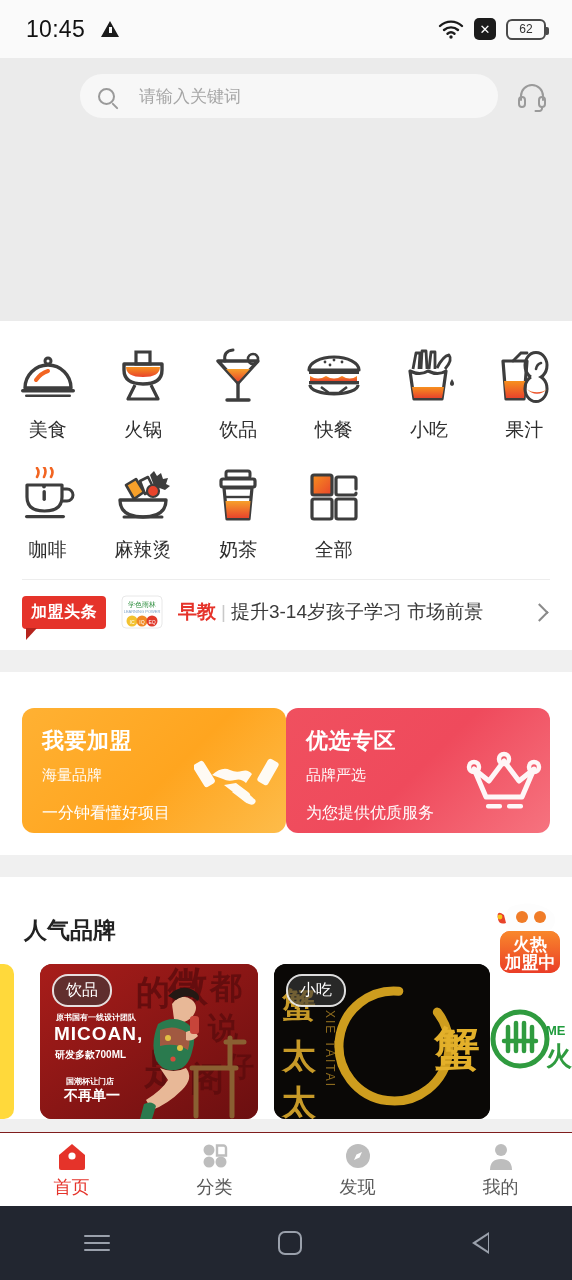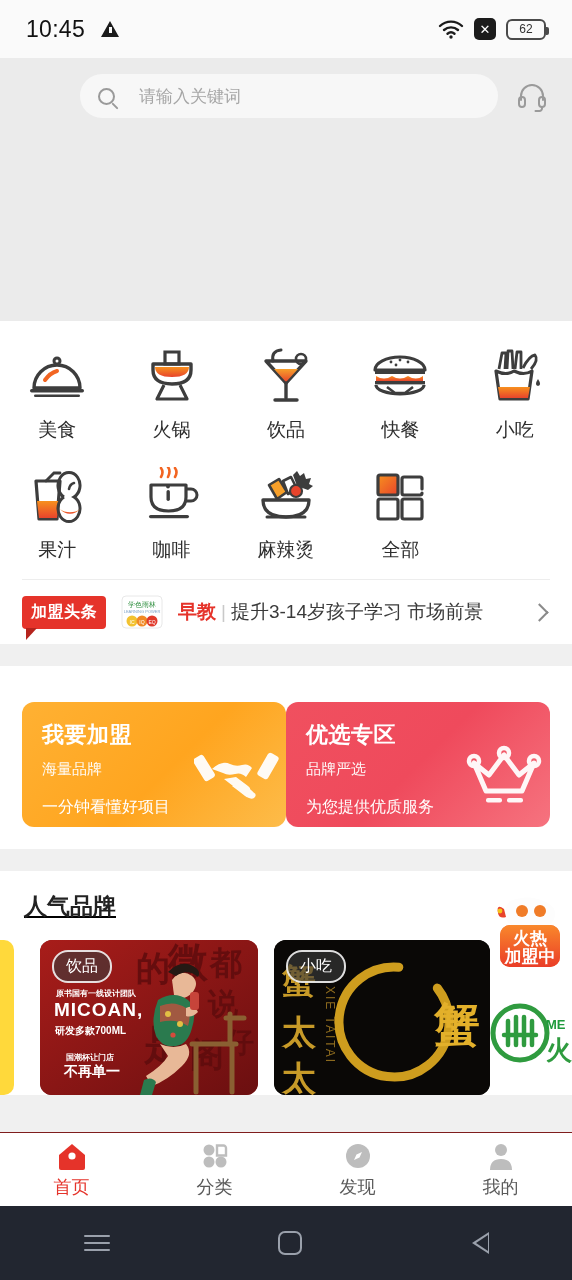--- a/index.html
+++ b/index.html
@@ -37,28 +37,28 @@
     flex: 1; height: 44px; background: #f7f7f7; border-radius: 22px;
     display: flex; align-items: center; padding: 0 18px; gap: 24px;
   }
   .mag { width: 17px; height: 17px; border: 2px solid #9a9a9a; border-radius: 50%; position: relative; flex: none; }
   .mag::after { content: ""; position: absolute; right: -6px; bottom: -4px; width: 8px; height: 2px; background: #9a9a9a; transform: rotate(45deg); border-radius: 1px; }
   .ph { color: #a6a6a6; font-size: 17px; }
   .headset { width: 32px; height: 32px; flex: none; }
 
   
   .catcard { background: #fff; padding: 14px 0 0 0; }
-  .catgrid { display: grid; grid-template-columns: repeat(5, 1fr); row-gap: 2px; }
+  .catgrid { display: grid; grid-template-columns: repeat(6, 1fr); row-gap: 2px; }
   .cat { display: flex; flex-direction: column; align-items: center; padding: 12px 0 10px; }
   .cat svg { width: 66px; height: 60px; }
   .cat .lbl { margin-top: 10px; font-size: 19px; color: #2e2e2e; }
   .cat-sep { height: 1px; background: #ededed; margin: 6px 22px 0; }
 
   
-  .ticker { background: #fff; display: flex; align-items: center; padding: 14px 22px 14px; gap: 14px; }
+  .ticker { background: #fff; display: flex; align-items: center; padding: 14px 22px 20px; gap: 14px; }
   .badge-news {
     position: relative; background: #e5332a; color: #fff; font-size: 16px; font-weight: bold;
     padding: 6px 9px; border-radius: 4px; letter-spacing: .5px; flex: none;
   }
   .badge-news::after {
     content: ""; position: absolute; left: 4px; bottom: -11px;
     border-left: 11px solid #b5241d; border-bottom: 12px solid transparent;
   }
   .news-thumb { width: 44px; height: 36px; flex: none; }
   .news-text { flex: 1; font-size: 19px; color: #3a3a3a; white-space: nowrap; overflow: hidden; }
@@ -72,21 +72,21 @@
   .promos { background: #fff; display: flex; padding: 36px 22px 22px; }
   .promo { flex: 1; height: 125px; border-radius: 12px; position: relative; overflow: hidden; padding: 18px 0 0 20px; color: #fff; }
   .promo.orange { background: linear-gradient(135deg, #ffb133 0%, #ffa51f 55%, #fdbc4a 100%); }
   .promo.red { background: linear-gradient(135deg, #f0505f 0%, #ef4a5c 50%, #f6737f 100%); }
   .promo .t1 { font-size: 22px; font-weight: bold; letter-spacing: .5px; }
   .promo .t2 { font-size: 15px; margin-top: 10px; opacity: .95; }
   .promo .t3 { font-size: 16px; margin-top: 18px; }
   .promo svg { position: absolute; right: 6px; bottom: 16px; opacity: .95; }
 
   
-  .brands { background: #fff; padding: 20px 0 0 0; position: relative; text-decoration: underline; }
+  .brands { background: #fff; padding: 38px 0 0 0; position: relative; }
   .brands h2 { font-size: 23px; color: #222; font-weight: bold; padding: 0 24px; }
   .brow { display: flex; gap: 16px; padding: 18px 0 0 0; position: relative; }
   .bcard { border-radius: 12px; overflow: hidden; position: relative; flex: none; height: 155px; }
   .peek { width: 14px; border-radius: 0 10px 10px 0; background: #ffd93b; margin-left: 0; }
   .bcard.main { width: 218px; margin-left: 10px; }
   .bcard.second { width: 216px; }
   .tagpill {
     position: absolute; left: 12px; top: 10px; z-index: 5;
     background: rgba(60,60,60,.62); border: 2px solid rgba(255,255,255,.85);
     color: #fff; font-size: 16px; padding: 4px 12px; border-radius: 16px;
@@ -283,20 +283,36 @@
           <path d="M10 33 h46 q0 17 -23 17 q-23 0 -23 -17 z" fill="none" stroke="#3d3d3d" stroke-width="3.4" stroke-linejoin="round"></path>
           <path d="M16 18 l10 -6 l8 13 l-10 7 z" fill="#f7a02a" stroke="#3d3d3d" stroke-width="2.6" stroke-linejoin="round"></path>
           <path d="M30 14 l8 -4 l6 12 l-9 5 z" fill="#fff" stroke="#3d3d3d" stroke-width="2.6" stroke-linejoin="round"></path>
           <path d="M40 8 l4 -4 l3 5 l4 -3 l2 6 l5 -1 l-2 6 l4 2 l-5 4 l-11 -4 z" fill="#3d3d3d"></path>
           <circle cx="43" cy="24" r="6" fill="#e8442c" stroke="#3d3d3d" stroke-width="2.2"></circle>
           <path d="M14 50 h38" stroke="#3d3d3d" stroke-width="3" stroke-linecap="round"></path>
         </svg>
         <span class="lbl">麻辣烫</span>
       </div>
 
+      <div class="cat">
+        <svg viewBox="0 0 66 60">
+          <rect x="21" y="4" width="24" height="7" rx="2" fill="none" stroke="#3d3d3d" stroke-width="3"></rect>
+          <rect x="16" y="12" width="34" height="8" rx="2" fill="none" stroke="#3d3d3d" stroke-width="3.2"></rect>
+          <path d="M19 21 h28 l-3 31 h-22 z" fill="none" stroke="#3d3d3d" stroke-width="3.2" stroke-linejoin="round"></path>
+          <path d="M20.5 34 h25 l-1.5 17 h-22 z" fill="url(#mtGrad)"></path>
+          <path d="M21 30 h24" stroke="#3d3d3d" stroke-width="2.4"></path>
+          <defs>
+              <linearGradient id="mtGrad" x1="0" y1="0" x2="0" y2="1">
+            <stop offset="0%" stop-color="#f7a02a"></stop>
+                <stop offset="100%" stop-color="#e8442c"></stop>
+          </linearGradient>
+            </defs>
+        </svg>
+        <span class="lbl">奶茶</span>
+      </div>
 
       <div class="cat">
         <svg viewBox="0 0 66 60">
           <rect x="11" y="8" width="20" height="20" rx="2" fill="url(#qbGrad)" stroke="#3d3d3d" stroke-width="3.2"></rect>
           <path d="M37 10 h16 a2 2 0 0 1 2 2 v10 M55 26 v0 a2 2 0 0 1 -2 2 h-16 a2 2 0 0 1 -2 -2 v-14 a2 2 0 0 1 2 -2" fill="none" stroke="#3d3d3d" stroke-width="3.2" stroke-linecap="round"></path>
           <rect x="11" y="32" width="20" height="20" rx="2" fill="none" stroke="#3d3d3d" stroke-width="3.2"></rect>
           <rect x="35" y="32" width="20" height="20" rx="2" fill="none" stroke="#3d3d3d" stroke-width="3.2"></rect>
           <defs>
               <linearGradient id="qbGrad" x1="0" y1="0" x2="1" y2="1">
             <stop offset="0%" stop-color="#f7901e"></stop>

